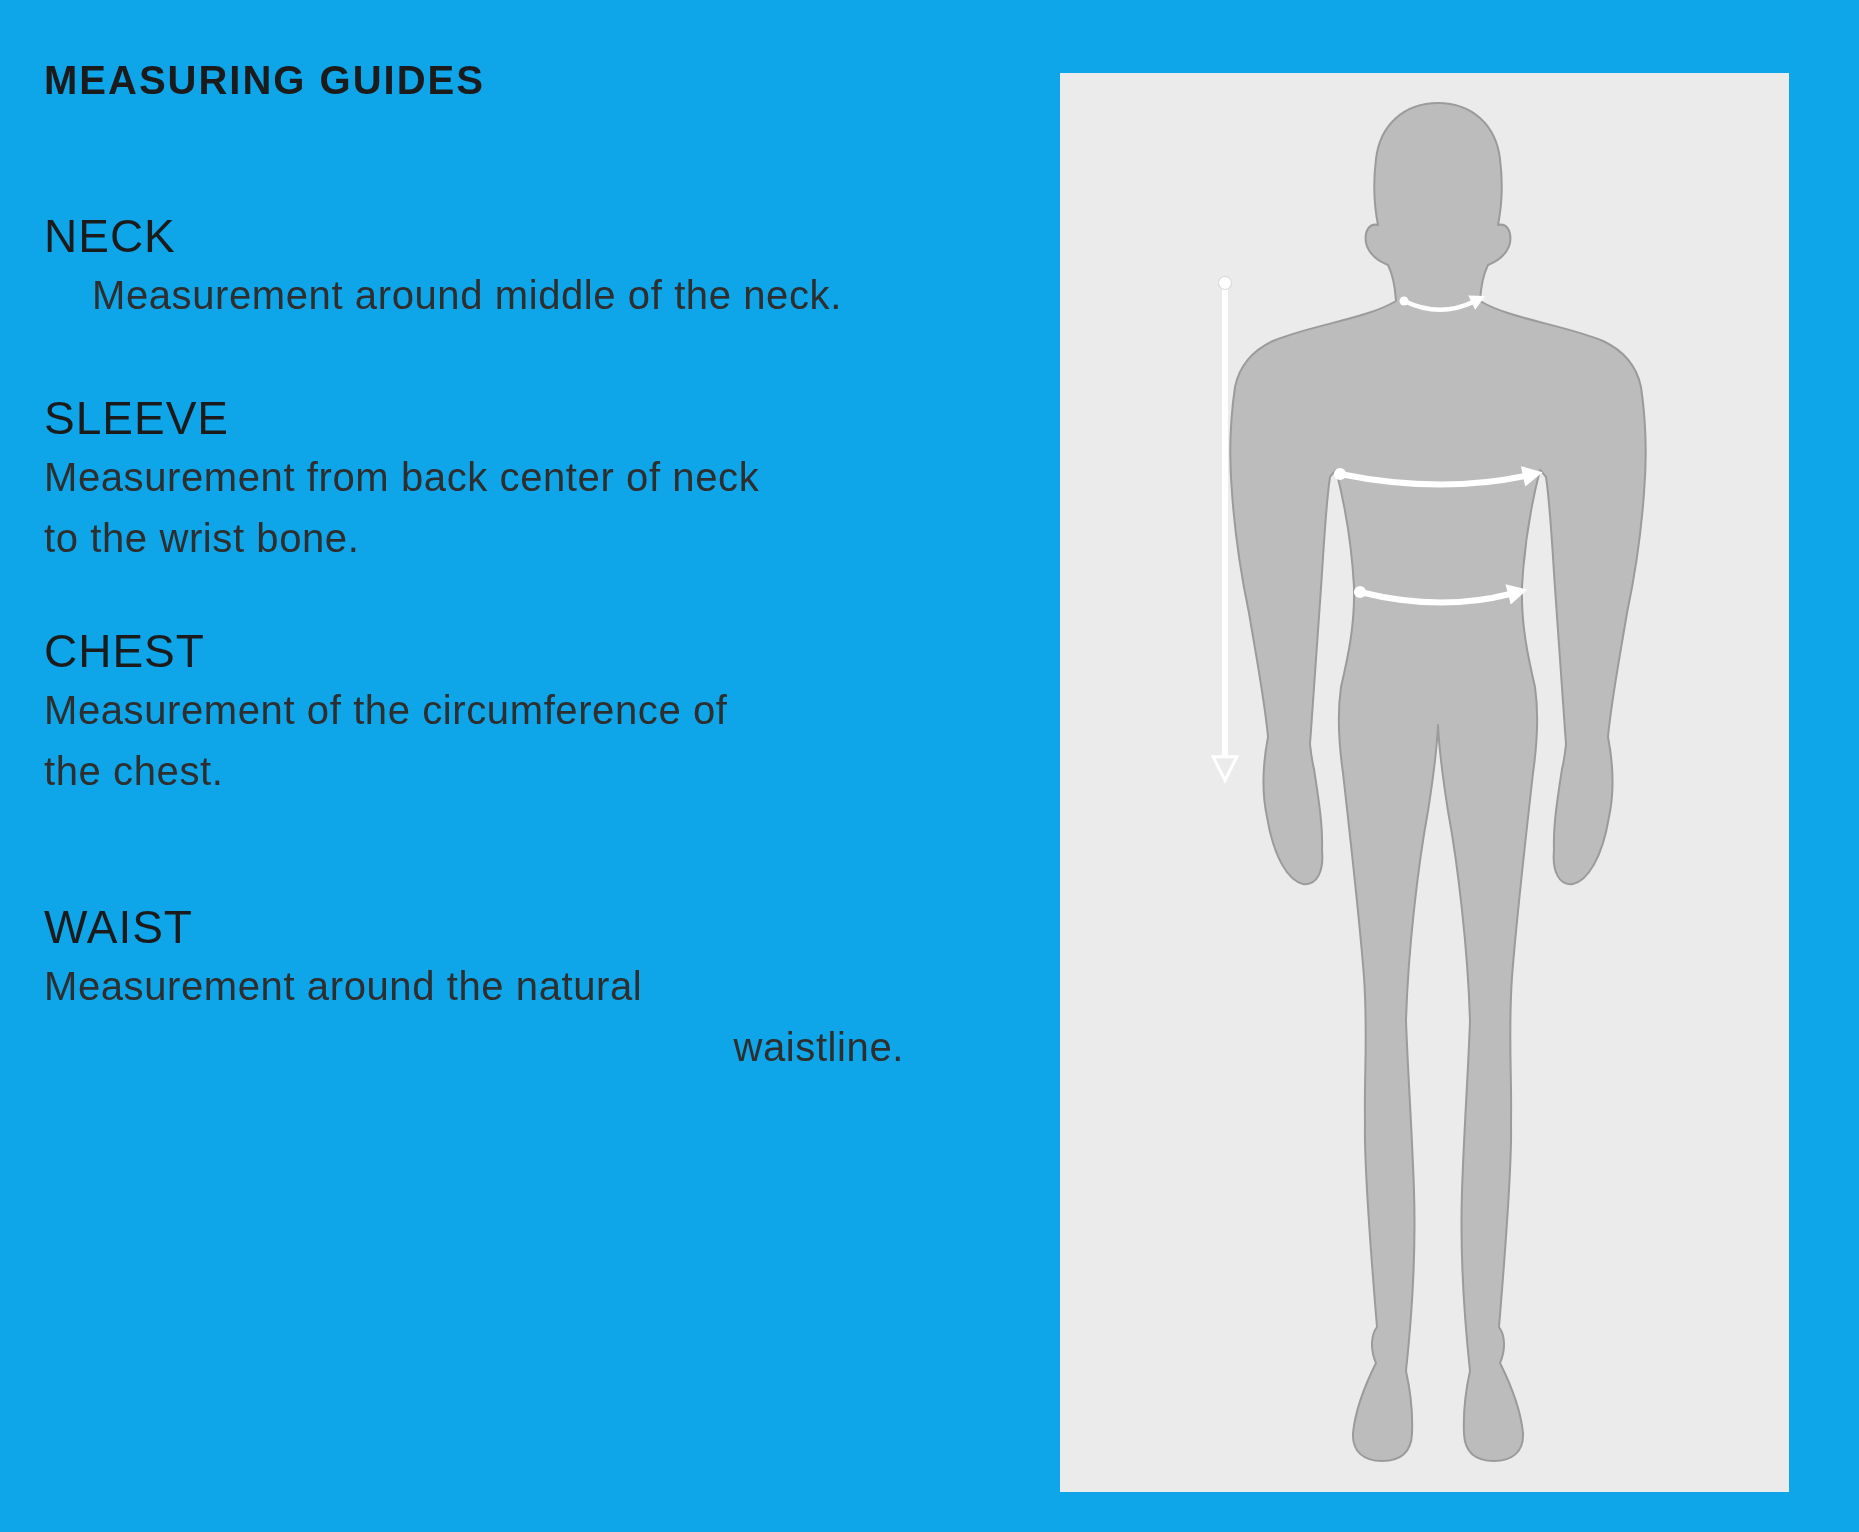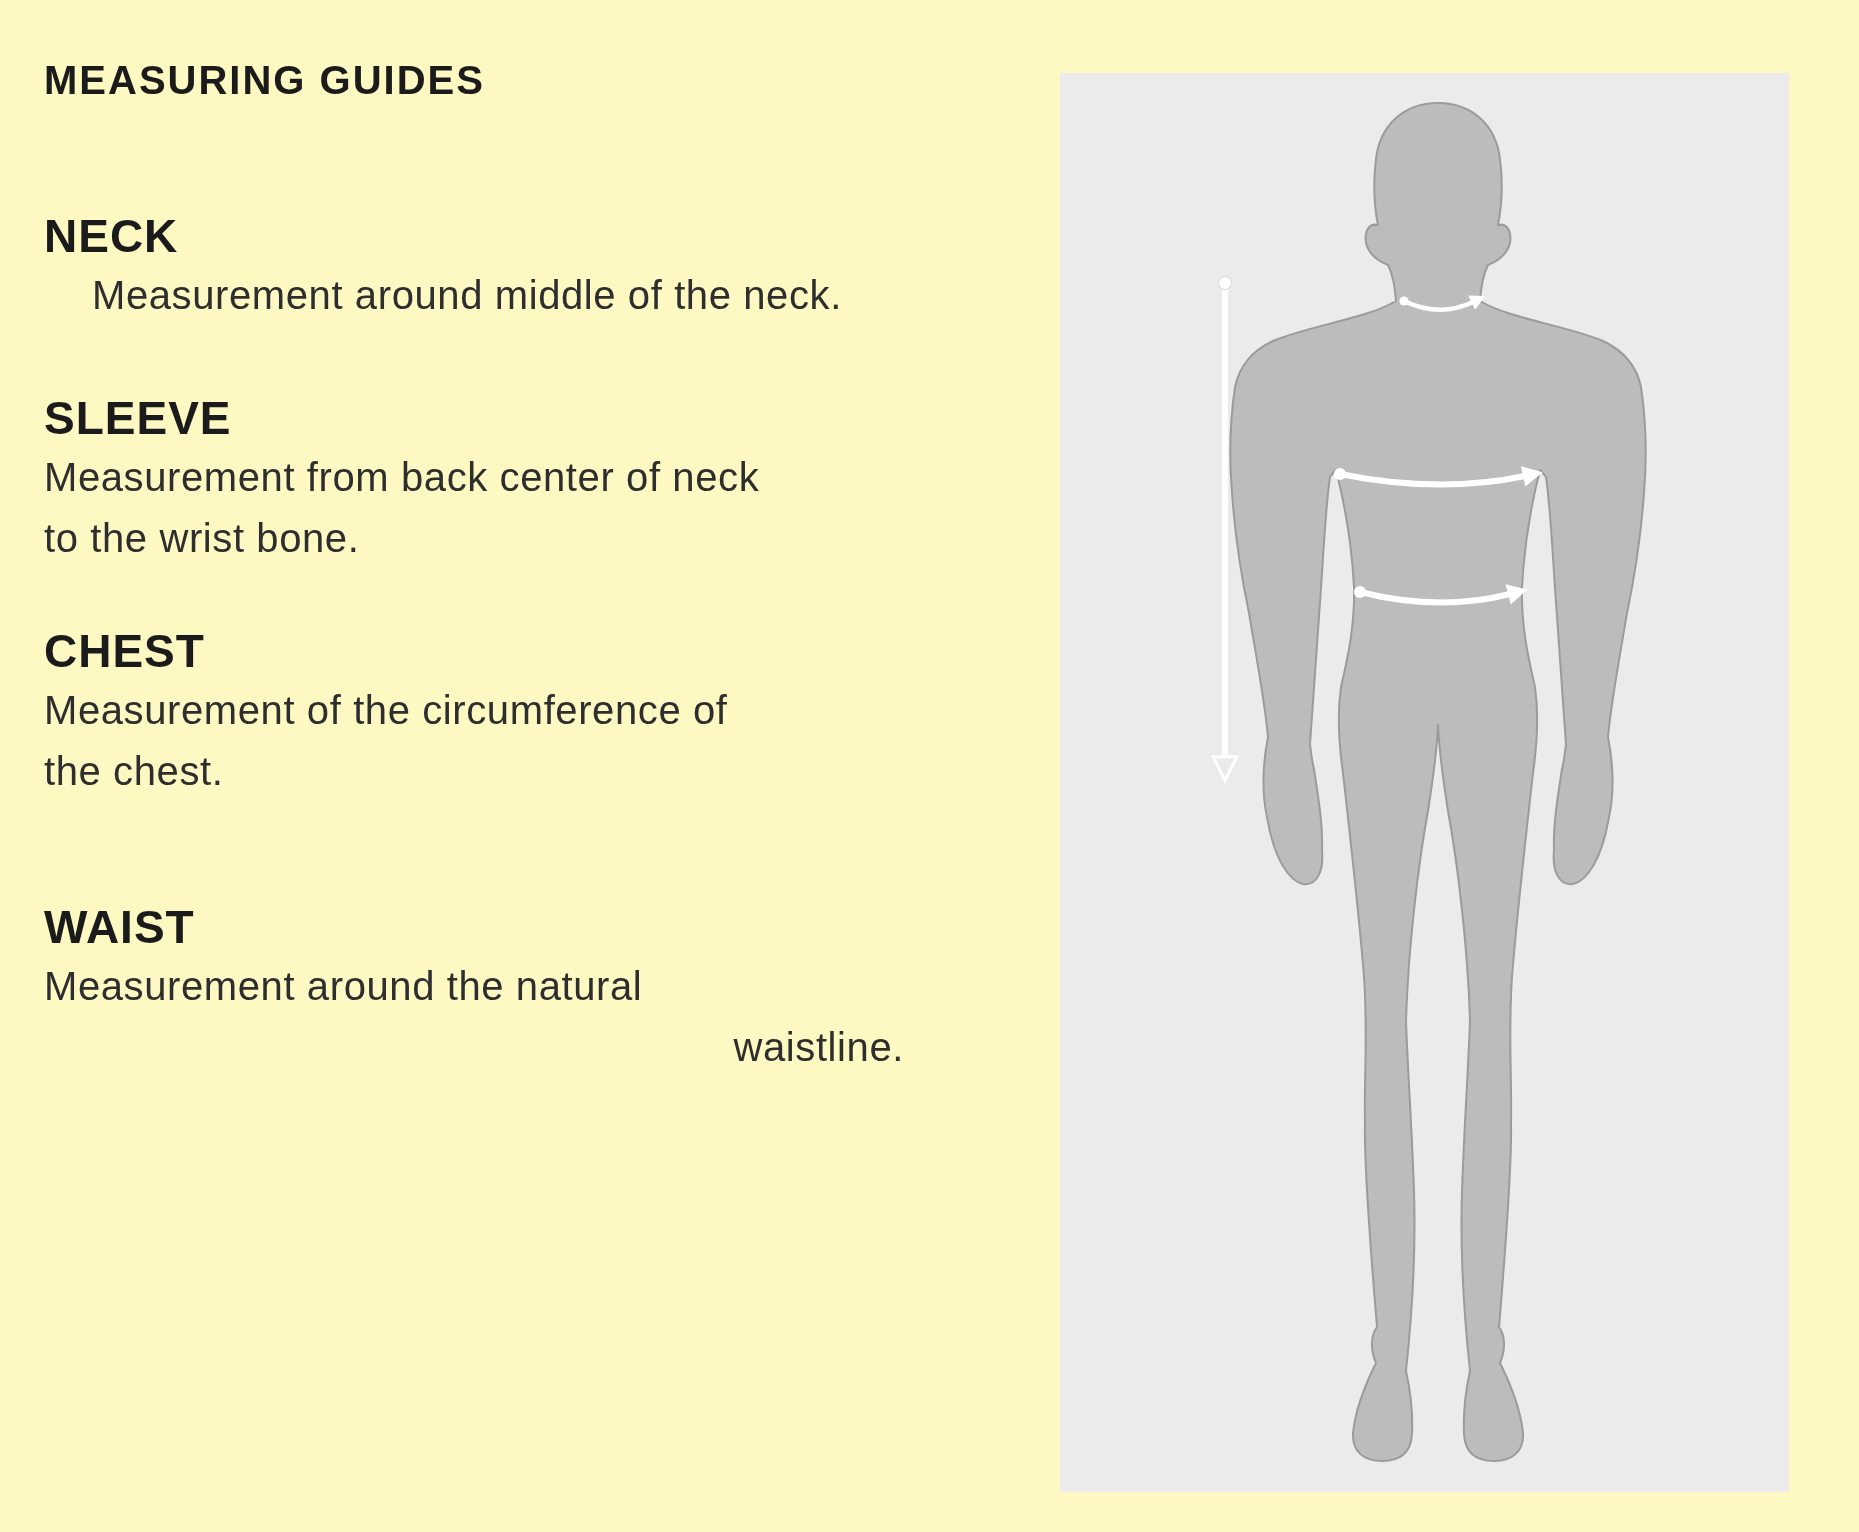--- a/index.html
+++ b/index.html
@@ -5,40 +5,40 @@
   html, body {
     margin: 0;
     padding: 0;
     background: #ffffff;
     font-family: "Liberation Sans", sans-serif;
   }
   #page {
     position: relative;
     width: 1859px;
     height: 1532px;
-    background: #fef9c3;
+    background: #0ea5e9;
     overflow: hidden;
   }
   .title {
     position: absolute;
     left: 44px;
     top: 58px;
     font-size: 40px;
     font-weight: 700;
     letter-spacing: 2px;
     white-space: nowrap;
   }
   .section {
     position: absolute;
     left: 44px;
     width: 860px;
   }
   .section .heading {
     font-size: 46px;
-    font-weight: 700;
+    font-weight: 400;
     line-height: 46px;
     letter-spacing: 1px;
     margin-bottom: 6px;
     white-space: nowrap;
   }
   .section .body-line {
     font-size: 40px;
     font-weight: 400;
     line-height: 61px;
     letter-spacing: 0.6px;

